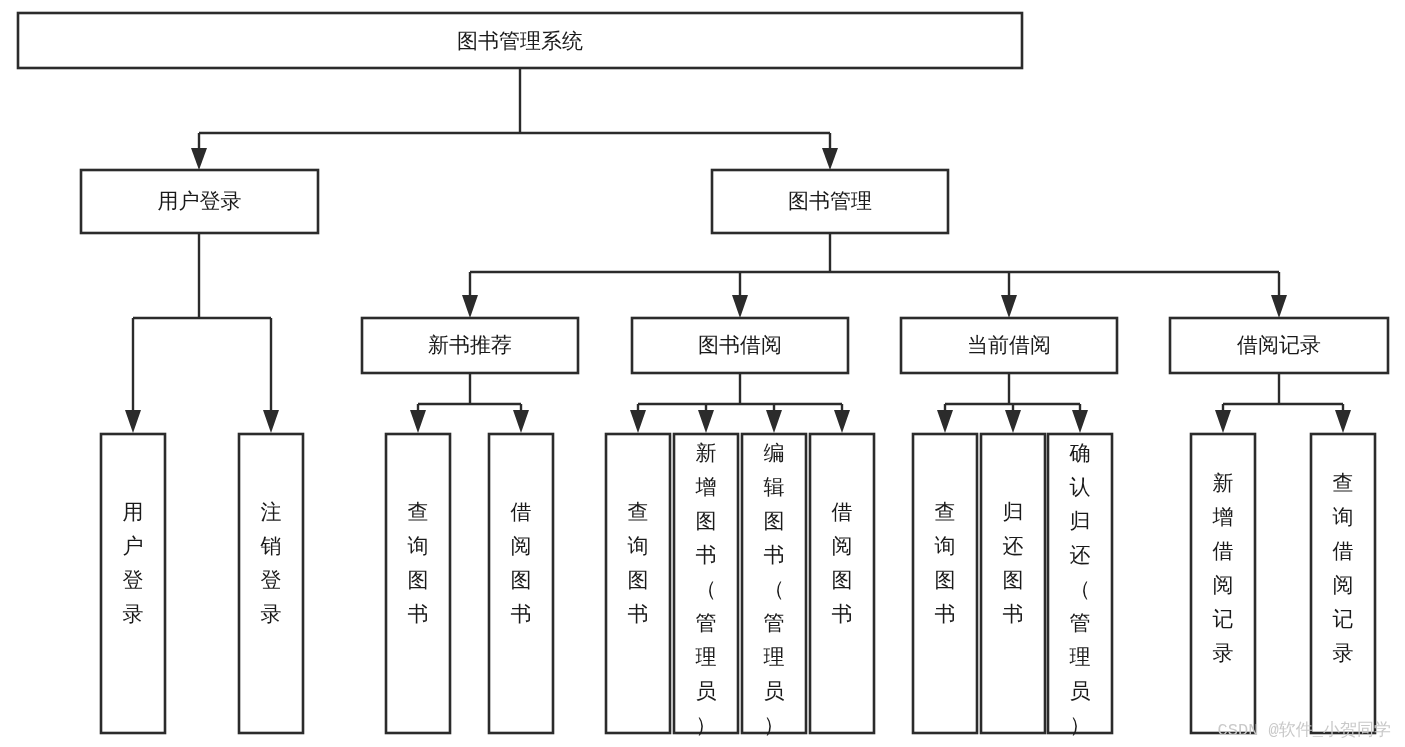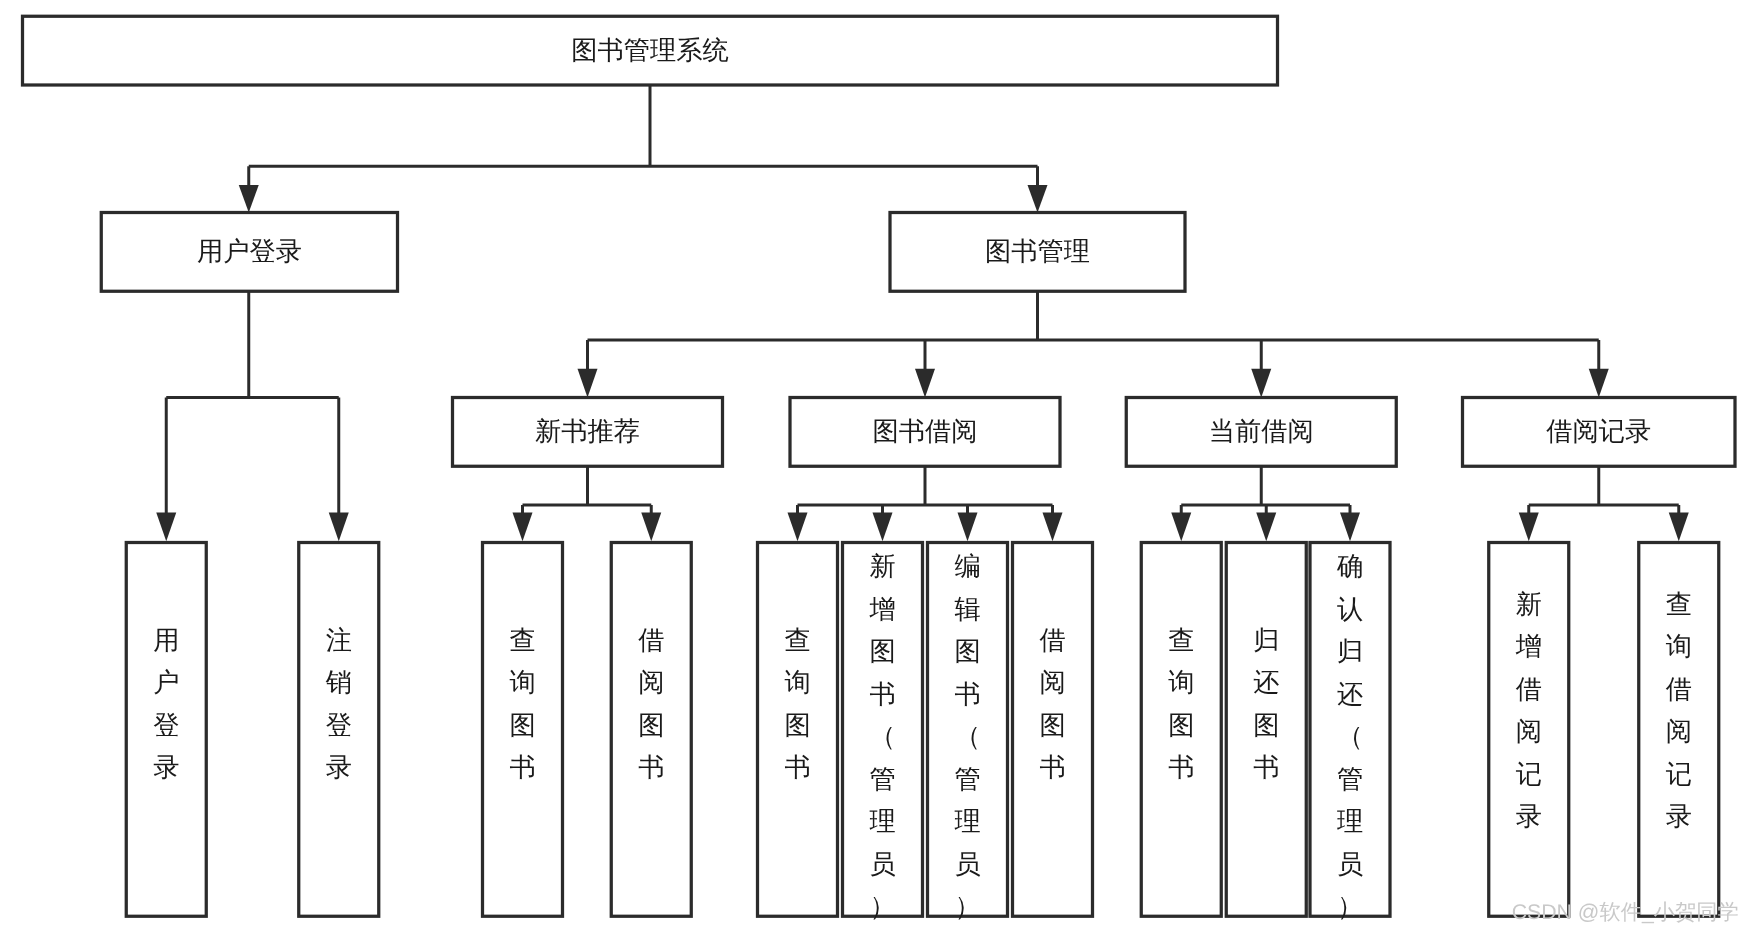--- a/index.html
+++ b/index.html
@@ -54,21 +54,21 @@
     font-family: "DejaVu Sans", "Liberation Sans", sans-serif;
     font-size: 21px;
     text-anchor: middle;
   }
   .watermark-text {
     position: absolute;
     right: 14px;
     bottom: 6px;
     color: #c9c9c9;
     font-size: 17px;
-    font-family: Liberation Sans, sans-serif;
+    font-family: Liberation Mono, monospace;
     white-space: nowrap;
     user-select: none;
   }
 </style>
 </head>
 <body>
 
 <div id="diagram-root">
 
   <svg id="tree-svg" viewBox="0 0 1405 747">

